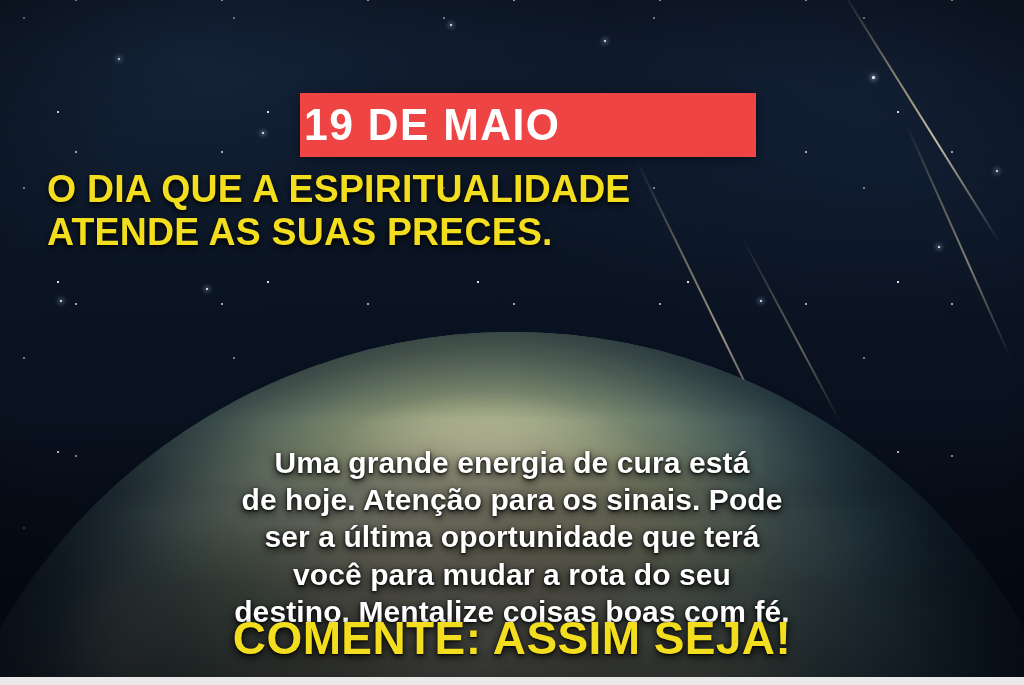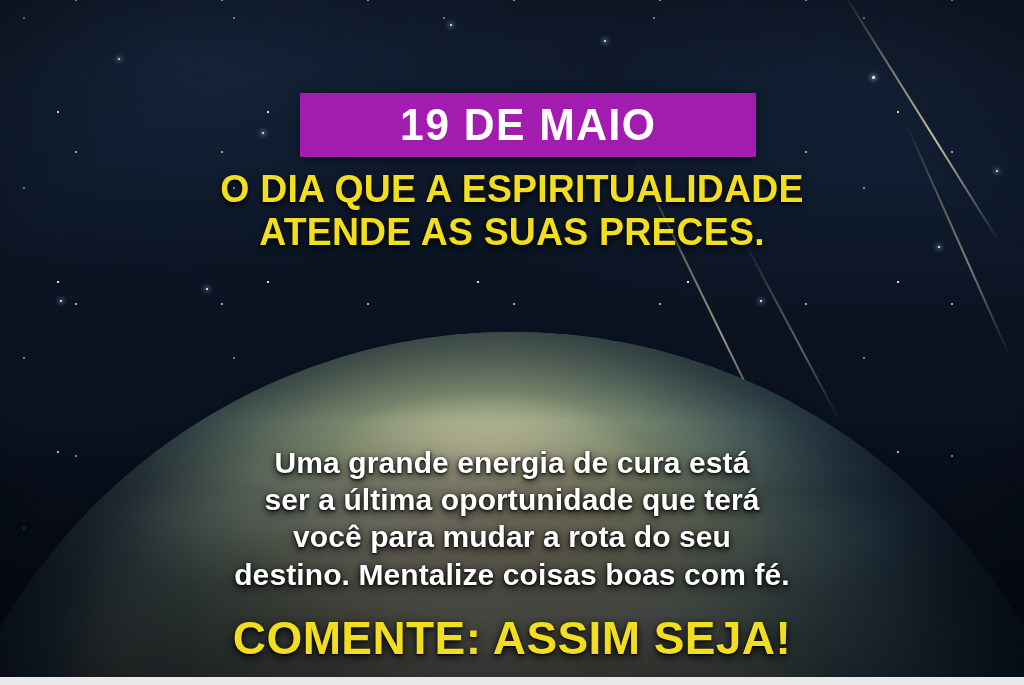--- a/index.html
+++ b/index.html
@@ -191,42 +191,40 @@
 
   
   .content { position:absolute; inset:0; }
 
   .date-banner {
     position:absolute;
     left:300px;
     top:93px;
     width:456px;
     height:64px;
-    background:#a21caf;
+    background:#ef4444;
     display:flex;
     align-items:center;
-    justify-content:center;
     box-shadow:0 2px 10px rgba(0,0,0,0.45);
   }
   .date-banner-text {
     color:#ffffff;
     font-size:44px;
     font-weight:bold;
     letter-spacing:1.5px;
     line-height:1;
     white-space:nowrap;
     font-family:"Liberation Sans", sans-serif;
     transform:scaleX(0.97);
   }
 
   .headline {
     position:absolute;
     left:0; right:0;
     top:168px;
-    text-align:center;
     color:#f2dd1e;
     font-size:38px;
     font-weight:bold;
     line-height:1.14;
     letter-spacing:0.2px;
     text-shadow:0 3px 7px rgba(0,0,0,0.85), 0 1px 2px rgba(0,0,0,0.9);
     padding:0 40px;
     font-family:"Liberation Sans", sans-serif;
   }
   .headline span { display:block; transform:scaleX(0.985); }
@@ -314,20 +312,21 @@
       <div class="date-banner-text">19 DE MAIO</div>
     </div>
 
     <div class="headline">
       <span>O DIA QUE A ESPIRITUALIDADE</span>
       <span>ATENDE AS SUAS PRECES.</span>
     </div>
 
     <div class="body-copy">
       <span>Uma grande energia de cura está</span>
+      <span>de hoje. Atenção para os sinais. Pode</span>
       <span>ser a última oportunidade que terá</span>
       <span>você para mudar a rota do seu</span>
       <span>destino. Mentalize coisas boas com fé.</span>
     </div>
 
     <div class="cta">COMENTE: ASSIM SEJA!</div>
 
   </div>
 
   <div class="bottom-strip"></div>

